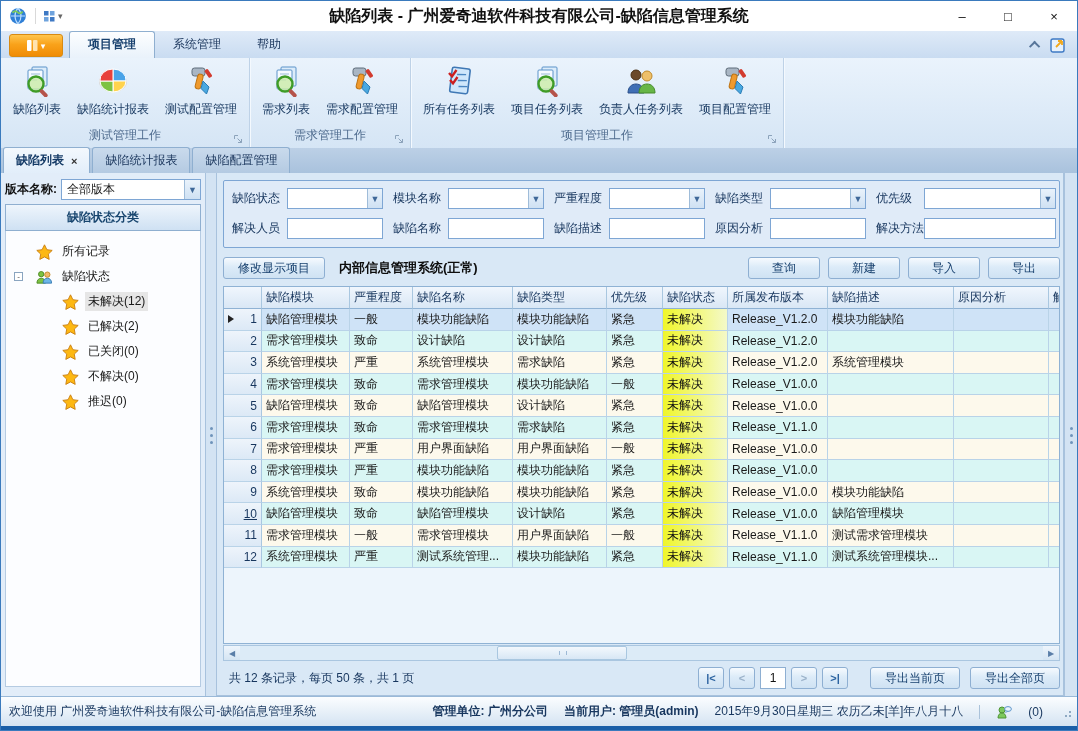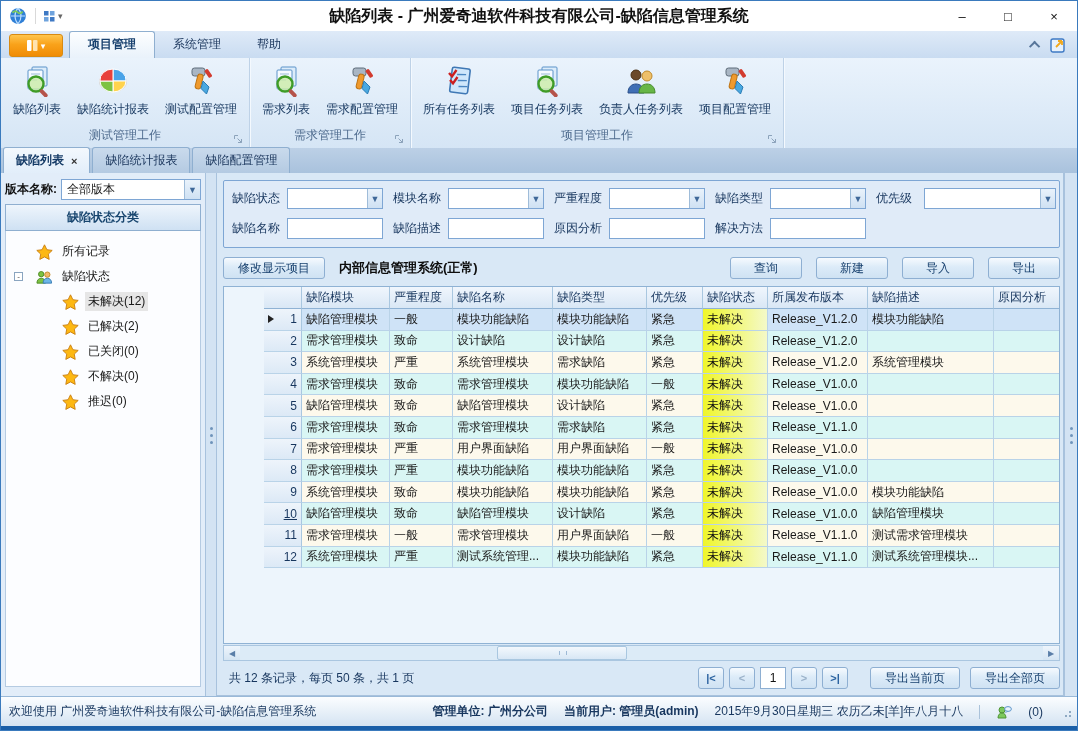--- a/index.html
+++ b/index.html
@@ -100,26 +100,26 @@
        background:linear-gradient(#e9f2fb,#cfe1f3); border-left:1px solid #9fbcd9;
        display:flex; align-items:center; justify-content:center; color:#3f6899; font-size:9px; }
   .ffield:nth-child(5) .fctl { width:132px; }
   .ffield:nth-child(5) .flabel { width:48px; }
 
   .actionrow { position:absolute; top:83px; left:6px; right:3px; height:24px; display:flex; align-items:center; }
   .btn { height:22px; padding:0 14px; background:linear-gradient(#f6fafe,#dcebf8 45%,#cfe2f3);
          border:1px solid #8eafd2; border-radius:3px; color:#17406e; font-family:inherit; font-size:12px;
          cursor:default; }
   .ptitle { font-weight:bold; font-size:13px; color:#0d0d0d; margin-left:14px; }
-  .actbtns { margin-left:auto; display:flex; gap:14px; }
+  .actbtns { margin-left:auto; display:flex; gap:8px; }
   .actbtns .btn { width:72px; padding:0; }
 
   
   .tablewrap { position:absolute; top:113px; left:6px; right:3px; bottom:51px; background:#edf5fc;
-               border:1px solid #8fb2d4; overflow:hidden;padding-left:40px; }
+               border:1px solid #8fb2d4; overflow:hidden; }
   .trow { display:flex; height:21.6px; }
   .thead .trow { height:22px; }
   .tc { flex:none; border-right:1px solid #b9d3e8; border-bottom:1px solid #b9d3e8; padding:0 4px;
         display:flex; align-items:center; white-space:nowrap; overflow:hidden; }
   .thead .tc { background:linear-gradient(#f0f6fd,#d9e7f5); color:#17365e; border-right:1px solid #a9c7e0;
                border-bottom:1px solid #8fb2d4; }
   .rowhdr { justify-content:flex-end; background:linear-gradient(#eef4fb,#dce9f6); color:#17365e;
             border-right:1px solid #a9c7e0; position:relative; }
   .thead .rowhdr { background:linear-gradient(#f0f6fd,#d9e7f5); }
   .rind { position:absolute; left:4px; width:0; height:0; border-left:6px solid #222;
@@ -464,20 +464,24 @@
               <span class="flabel">缺陷类型</span>
               <div class="fctl dropdown"><span></span><span class="arrowbtn">▼</span></div>
             </div>
             <div class="ffield">
               <span class="flabel">优先级</span>
               <div class="fctl dropdown"><span></span><span class="arrowbtn">▼</span></div>
             </div>
           </div>
         <div id="frow2" class="frow">
             <div class="ffield">
+              <span class="flabel">解决人员</span>
+              <div class="fctl"><span></span></div>
+            </div>
+            <div class="ffield">
               <span class="flabel">缺陷名称</span>
               <div class="fctl"><span></span></div>
             </div>
             <div class="ffield">
               <span class="flabel">缺陷描述</span>
               <div class="fctl"><span></span></div>
             </div>
             <div class="ffield">
               <span class="flabel">原因分析</span>
               <div class="fctl"><span></span></div>

